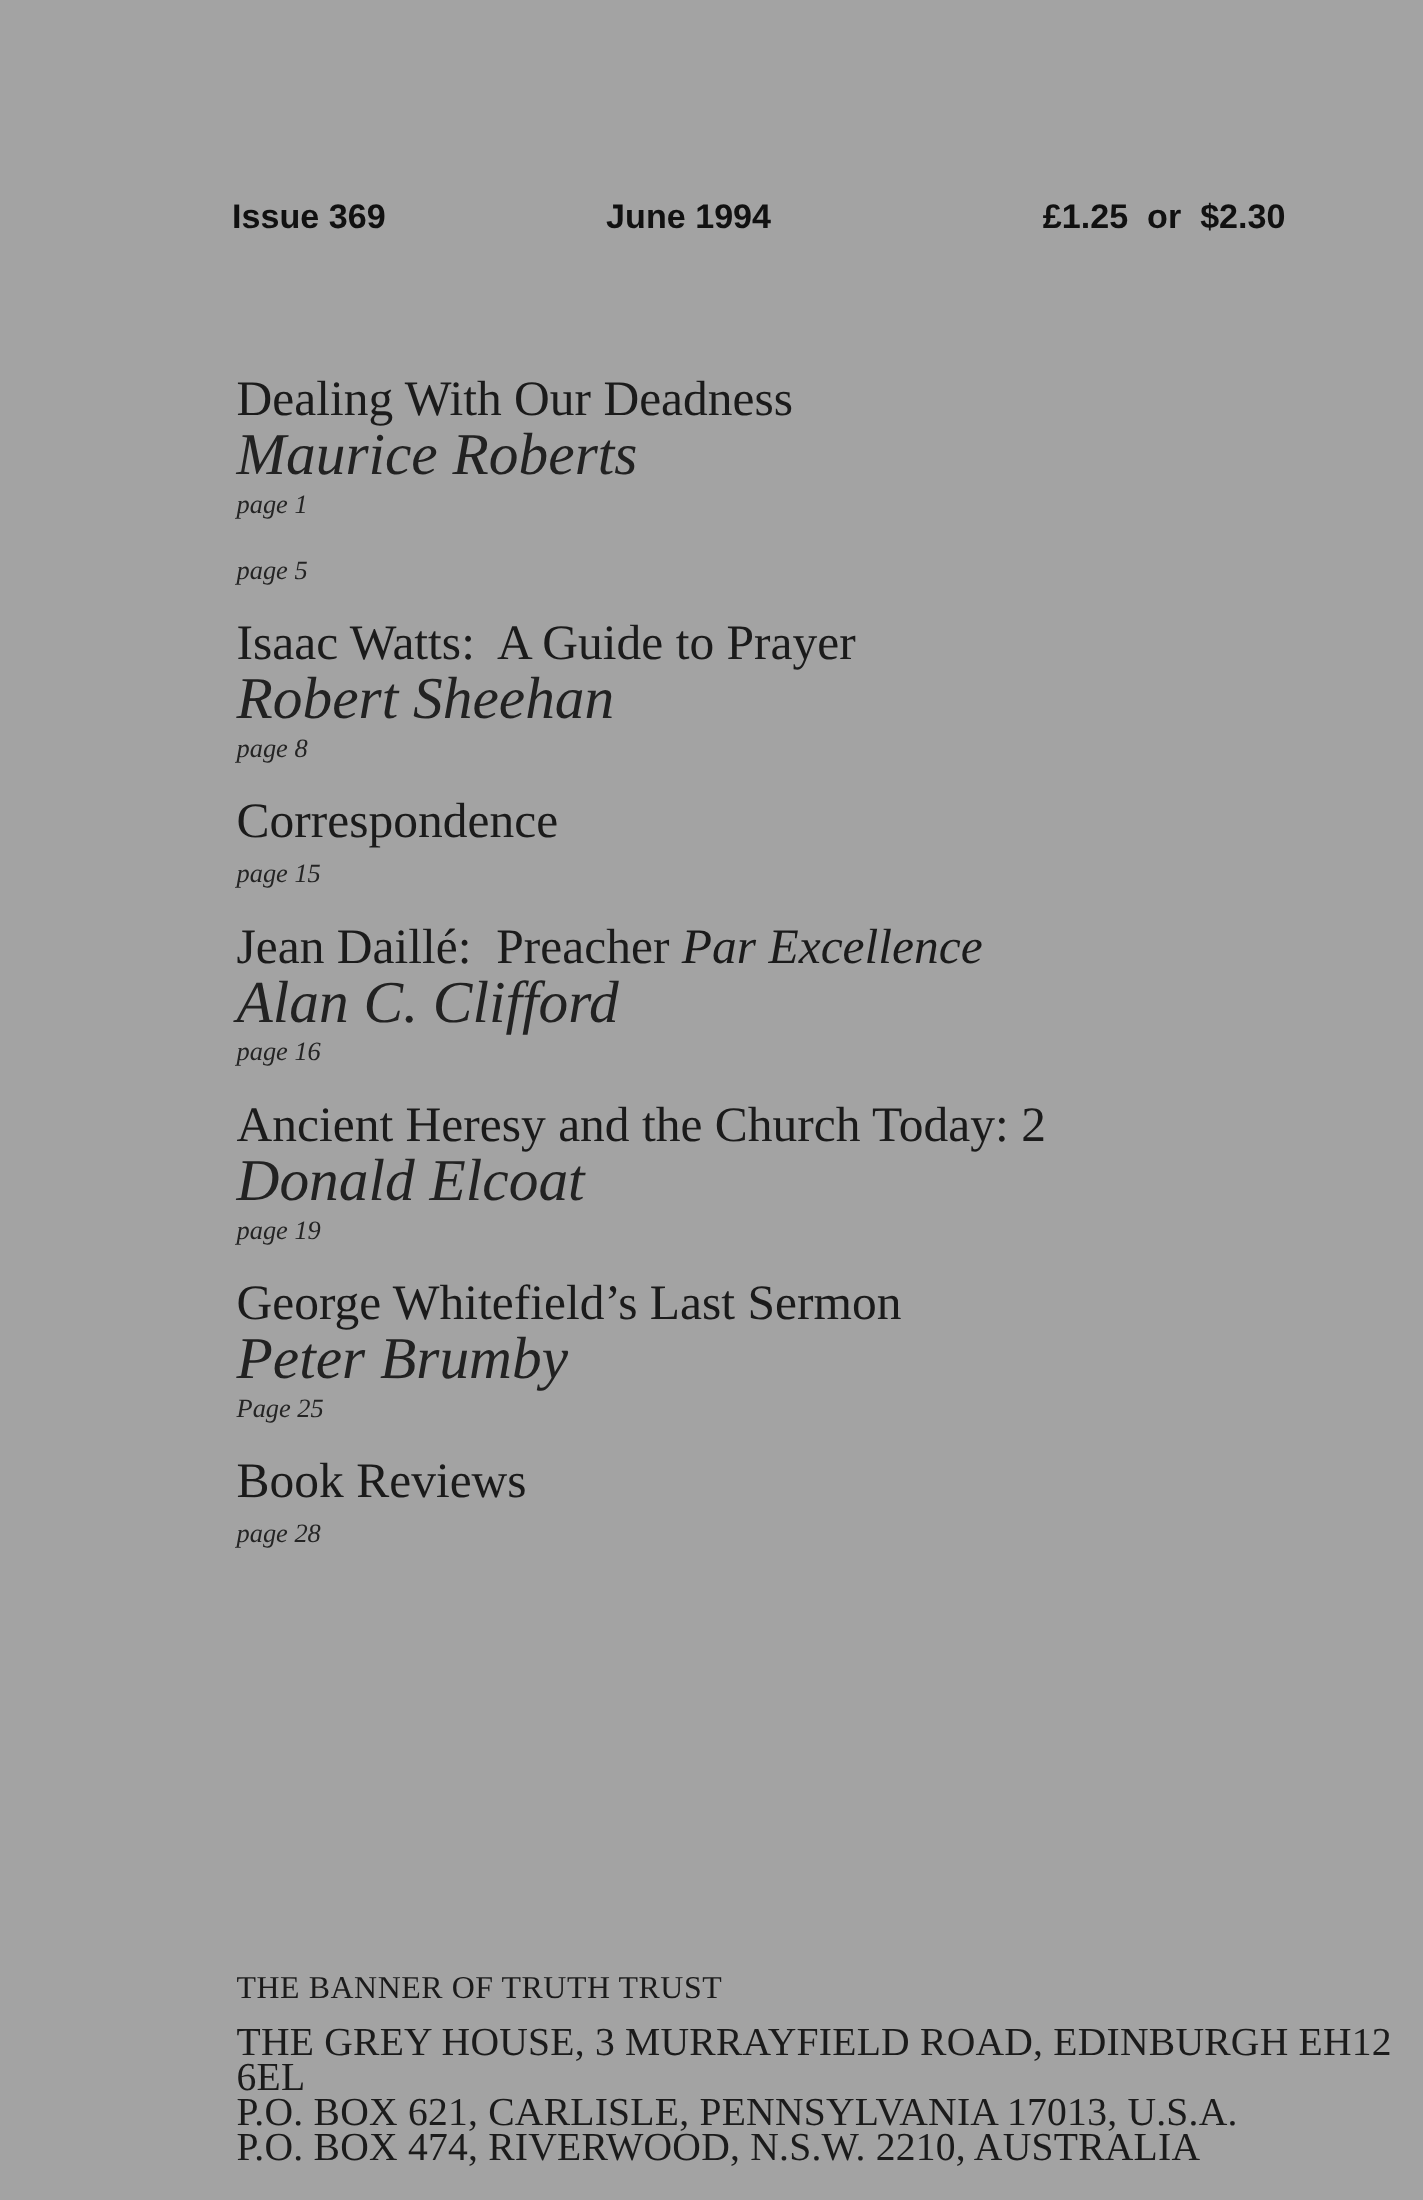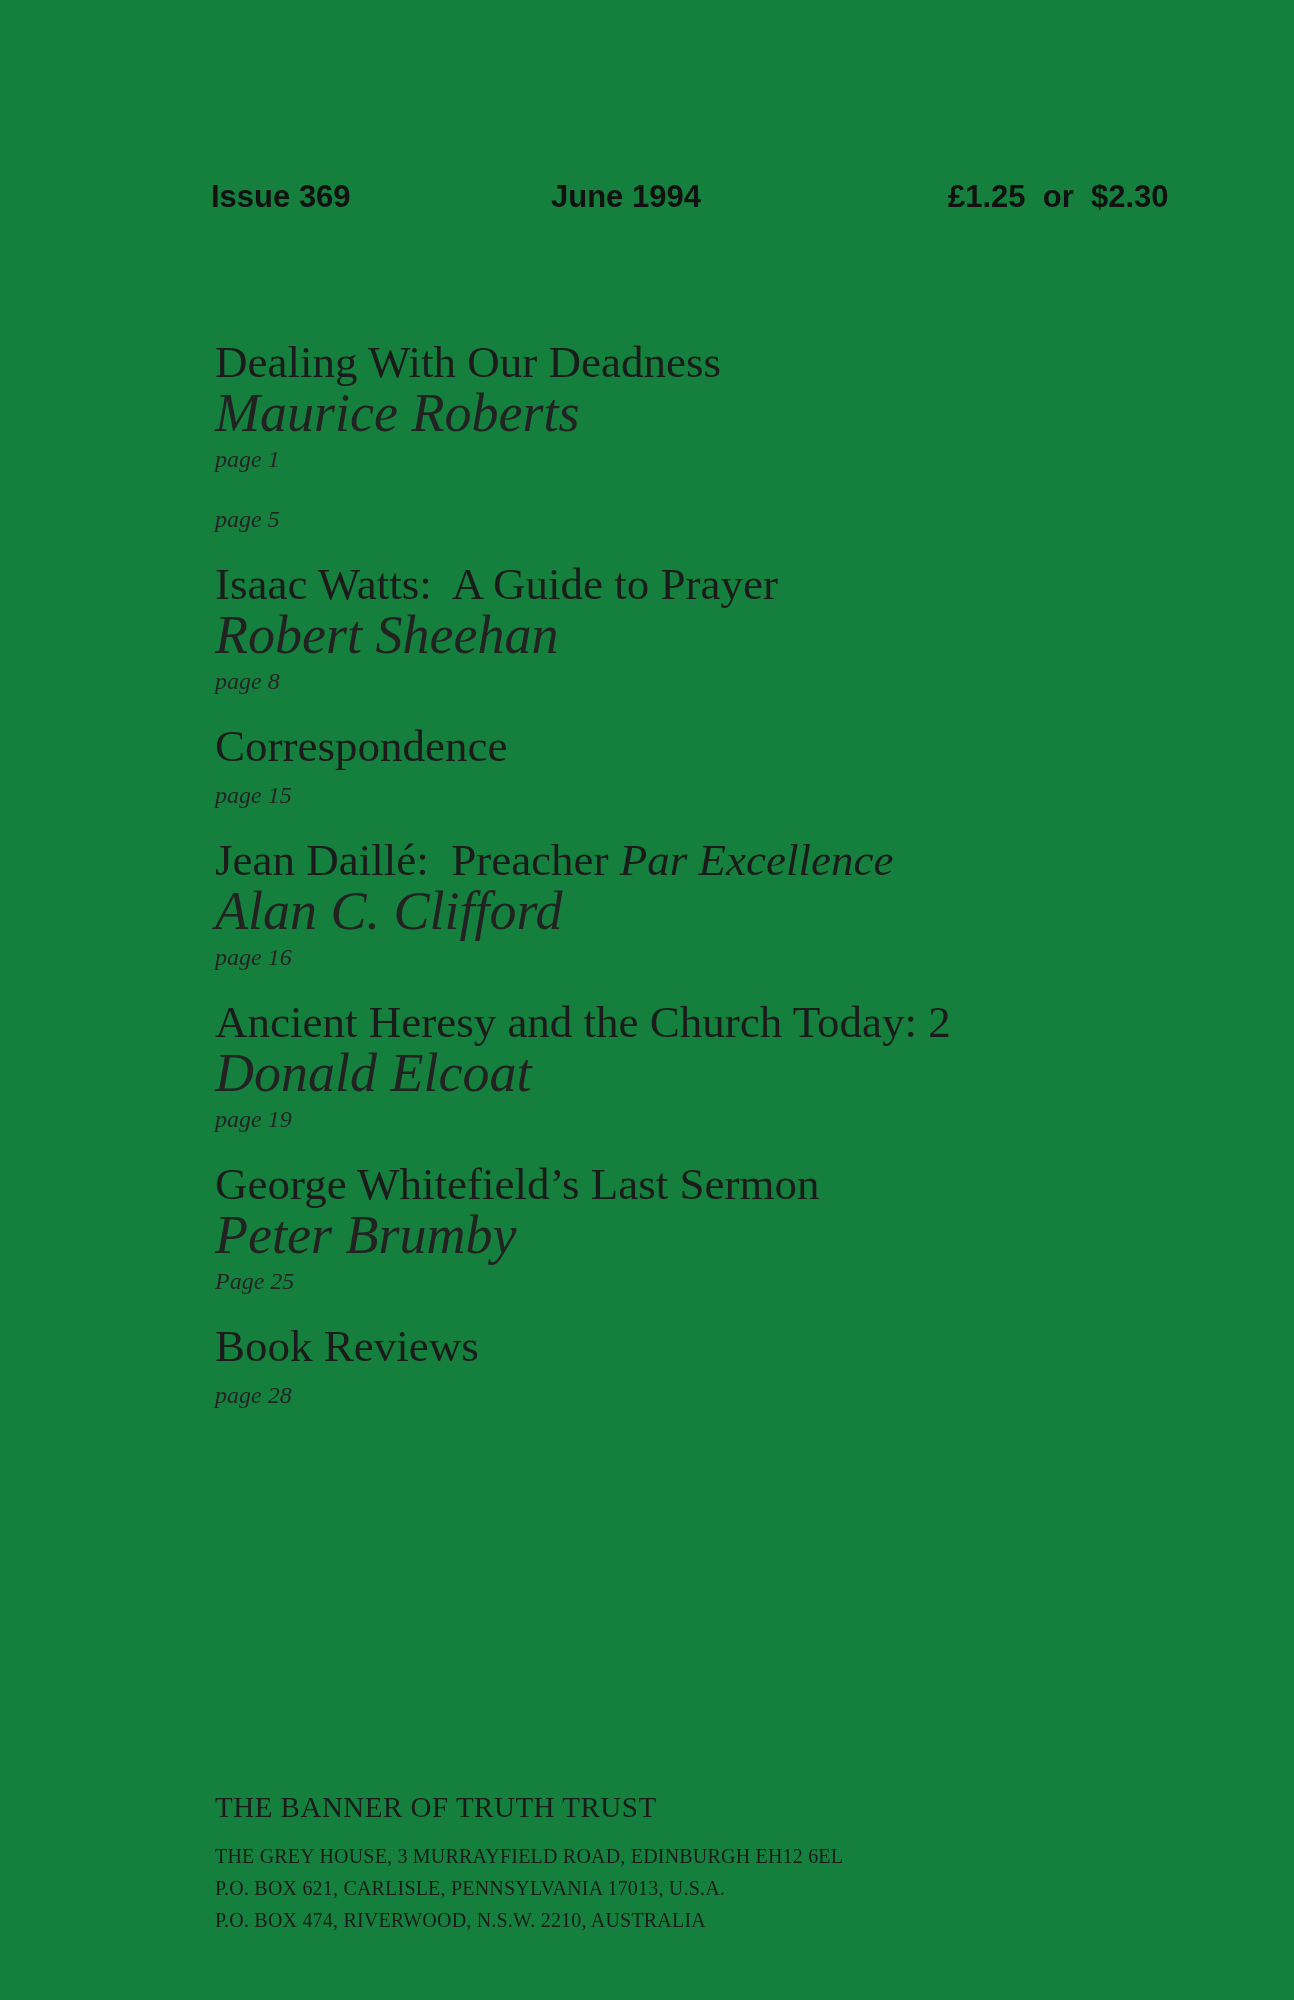--- a/index.html
+++ b/index.html
@@ -4,21 +4,21 @@
 <style>
   html, body {
     margin: 0;
     padding: 0;
     background: #ffffff;
   }
   .page {
     position: relative;
     width: 1294px;
     height: 2000px;
-    background: #15803d;
+    background: #a3a3a3;
     overflow: hidden;
     font-family: "Liberation Serif", serif;
     color: #1e1e1e;
     text-decoration: underline;
   }
   
   .masthead {
     position: absolute;
     top: 181px;
     left: 0;
@@ -69,21 +69,21 @@
     top: 1787px;
     color: #1b1b1b;
   }
   .imprint .publisher {
     font-size: 29px;
     line-height: 41px;
     letter-spacing: 0.5px;
     margin-bottom: 12px;
   }
   .imprint .address-line {
-    font-size: 20px;
+    font-size: 36px;
     line-height: 32px;
     letter-spacing: 0.2px;
   }
 </style>
 </head>
 <body>
 
 <div class="page">
 
   <div class="masthead">

